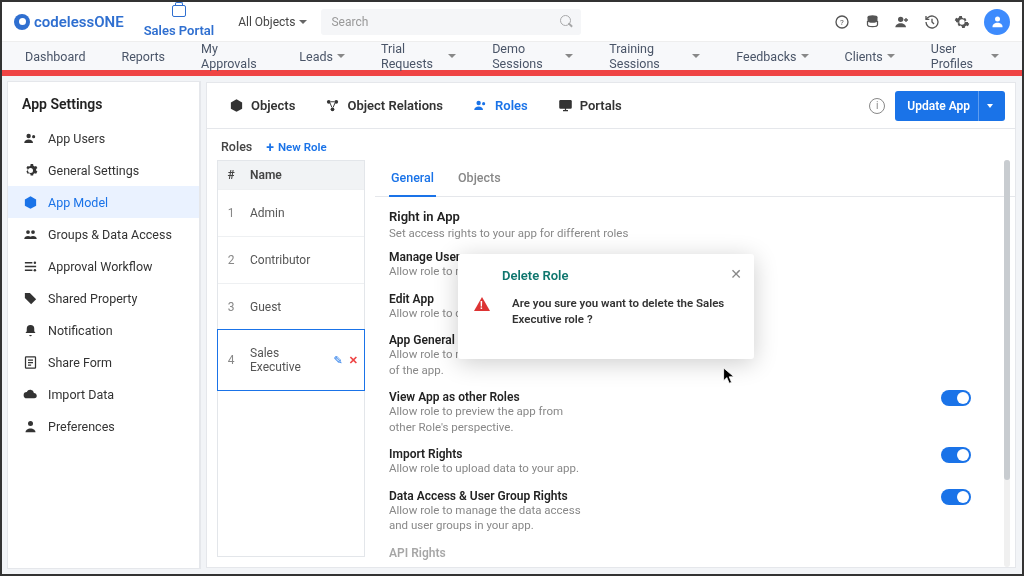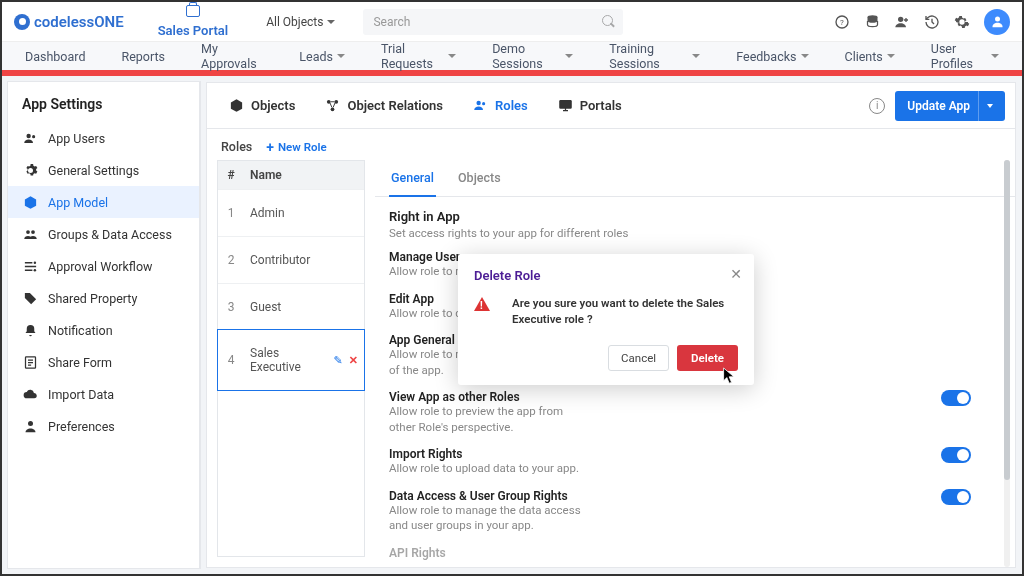--- a/index.html
+++ b/index.html
@@ -1,19 +1,19 @@
 <!DOCTYPE html>
 <html><head>
 <meta charset="utf-8">
 <style>
   * { box-sizing: border-box; margin: 0; padding: 0; font-family: -apple-system, BlinkMacSystemFont, "Segoe UI", Roboto, Arial, sans-serif; }
   body { background: #fff; width: 1024px; height: 576px; overflow: hidden; position: relative; border: 2px solid #333; }
 
   
-  .topbar { display: flex; align-items: center; height: 40px; padding: 0 12px; border-bottom: 1px solid #eee; gap: 20px; }
+  .topbar { display: flex; align-items: center; height: 40px; padding: 0 12px; border-bottom: 1px solid #eee; gap: 6px; }
   .logo { display: flex; align-items: center; font-weight: 600; color: #2f6fd0; font-size: 15px; }
   .logo-mark { width: 16px; height: 16px; border-radius: 50%; background: #2f6fd0; margin-right: 4px; position: relative; }
   .logo-mark::after { content:''; position:absolute; width:7px; height:7px; background:#fff; border-radius:50%; top:4.5px; left:4.5px;}
   .logo .one { color:#2f6fd0; }
   .portal-label { display:flex; align-items:center; gap:6px; color:#2f6fd0; font-size:13px; font-weight:600; margin-left:14px;flex-direction:column;}
   .portal-icon { width:14px; height:12px; border:1.5px solid #2f6fd0; border-radius:2px; position:relative;}
   .portal-icon::before{content:'';position:absolute;top:-4px;left:2px;right:2px;height:3px;border:1.5px solid #2f6fd0;border-bottom:none;border-radius:2px 2px 0 0;}
   .obj-select { margin-left:18px; font-size:12px; color:#444; display:flex; align-items:center; gap:4px; cursor:pointer;}
   .caret-down { width:0;height:0;border-left:4px solid transparent;border-right:4px solid transparent;border-top:4px solid #666;}
   .search-wrap { flex:1; margin-left:8px; max-width:260px; position:relative;}
@@ -93,21 +93,21 @@
   .toggle{width:30px;height:16px;background:#1a73e8;border-radius:8px;position:relative;cursor:pointer;flex-shrink:0;}
   .toggle::after{content:'';position:absolute;width:12px;height:12px;background:#fff;border-radius:50%;top:2px;right:2px;}
 
   
   .scrollbar-fake{position:absolute;right:2px;top:0;bottom:0;width:12px;}
   .sb-track{position:absolute;top:0;bottom:0;right:3px;width:6px;background:#f0f0f0;border-radius:3px;}
   .sb-thumb{position:absolute;right:3px;width:6px;background:#c8ccd0;border-radius:3px;top:0;height:320px;}
 
   
   .modal{position:absolute;left:456px;top:252px;width:296px;background:#fff;border-radius:3px;box-shadow:0 4px 24px rgba(0,0,0,.2);padding:14px 16px 14px;z-index:10;}
-  .modal h3{font-size:13px;font-weight:600;color:#4c1d95;margin-bottom:12px;}
+  .modal h3{font-size:13px;font-weight:600;color:#0f766e;margin-bottom:12px;margin-left:28px;}
   .modal-close{position:absolute;right:12px;top:12px;color:#888;cursor:pointer;font-size:14px;}
   .modal-body{display:flex;gap:22px;font-size:11.5px;color:#333;font-weight:600;line-height:1.4;margin-bottom:18px;}
   .warn-tri{width:0;height:0;border-left:8px solid transparent;border-right:8px solid transparent;border-bottom:14px solid #d33;position:relative;flex-shrink:0;margin-top:2px;}
   .warn-tri::after{content:'!';position:absolute;color:#fff;font-size:10px;font-weight:bold;left:-2px;top:2px;}
   .modal-foot{display:flex;justify-content:flex-end;gap:8px;}
   .btn-cancel{background:#fff;border:1px solid #d9dde1;color:#444;font-size:11.5px;padding:5px 12px;border-radius:3px;cursor:pointer;}
   .btn-delete{background:#d9363e;border:none;color:#fff;font-size:11.5px;font-weight:600;padding:5px 14px;border-radius:3px;cursor:pointer;}
 
   .cursor-img{position:absolute;left:720px;top:364px;z-index:20;pointer-events:none;}
   .cursor-img svg{width:16px;height:20px;}
@@ -451,23 +451,19 @@
   </div>
 </div>
 
 <div class="modal">
   <span class="modal-close">✕</span>
   <h3>Delete Role</h3>
   <div class="modal-body">
     <span class="warn-tri"></span>
     <span>Are you sure you want to delete the Sales Executive role ?</span>
   </div>
-  <div class="modal-foot">
-    <button class="btn-cancel">Cancel</button>
-    <button class="btn-delete">Delete</button>
-  </div>
 </div>
 
 <div class="cursor-img">
   <svg viewBox="0 0 20 24">
       <path d="M2 2l0 16 4-4 3 7 3-1-3-7 6 0z" fill="#000" stroke="#fff" stroke-width="1"></path>
     </svg>
 </div>
 
 </body></html>

